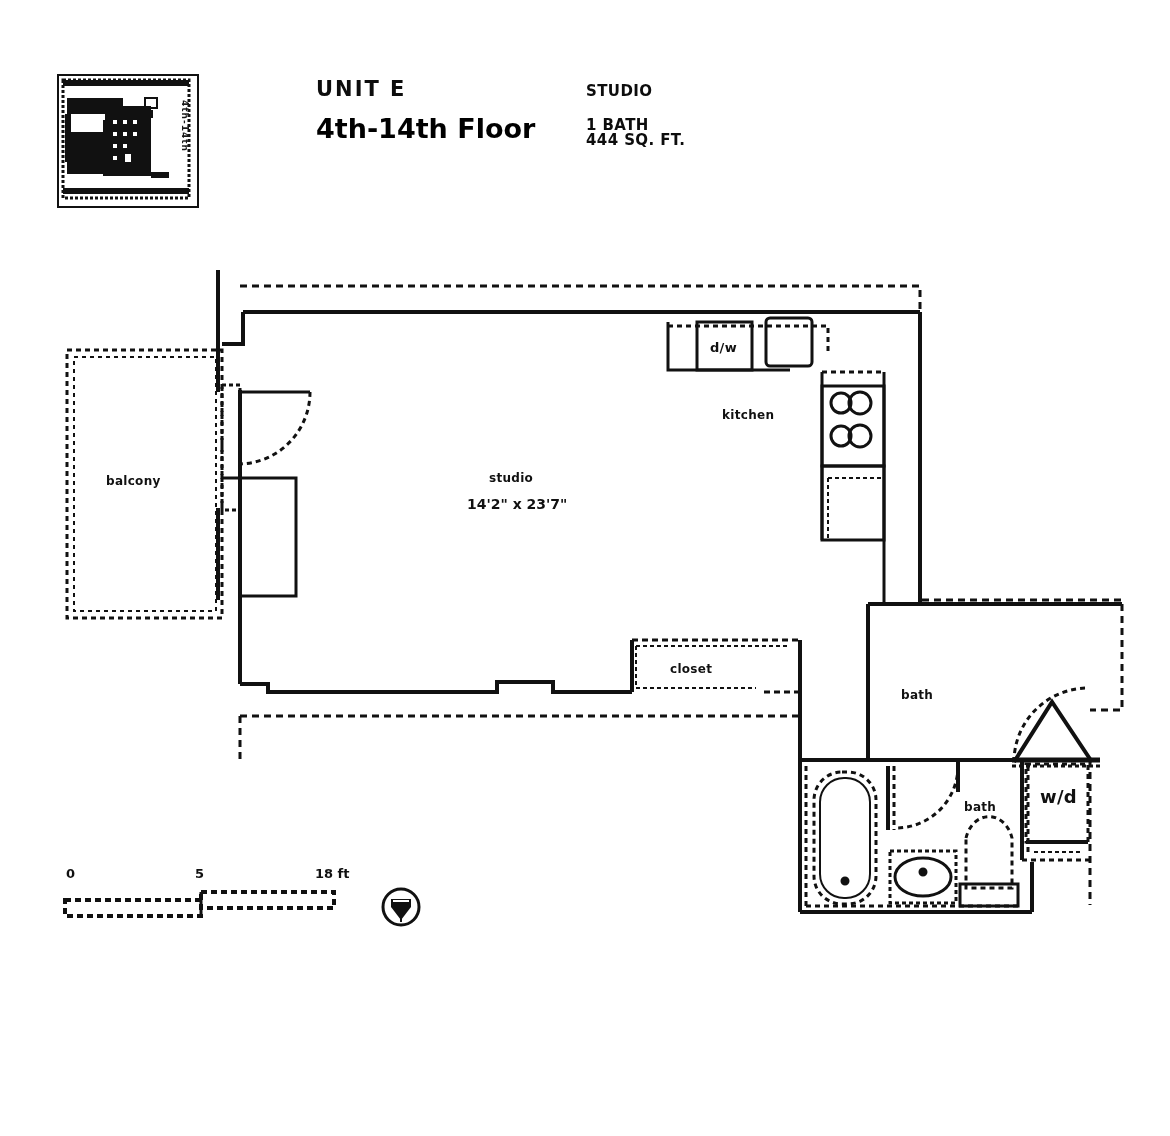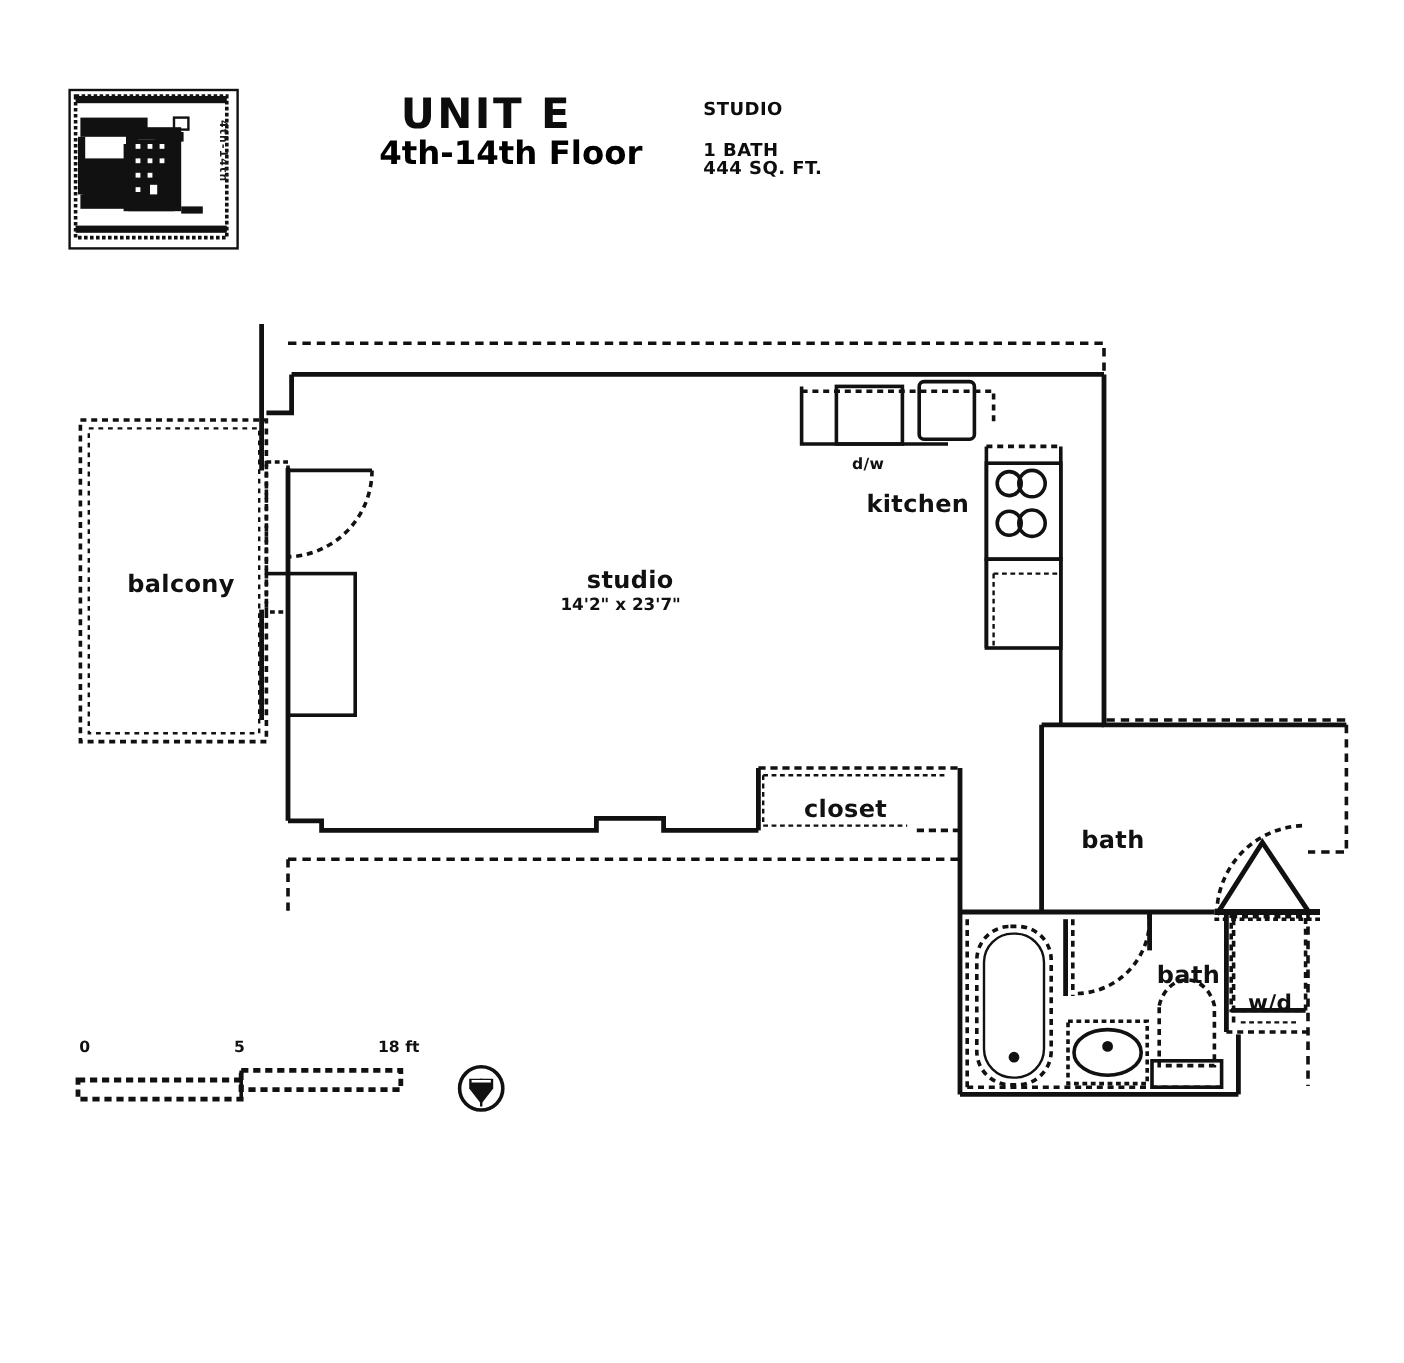--- a/index.html
+++ b/index.html
@@ -44,24 +44,24 @@
     font-weight: bold;
     letter-spacing: 1px;
     color: #1a1a1a;
     transform: rotate(90deg);
     transform-origin: 0 0;
     white-space: nowrap;
   }
 
   #title-unit {
     position: absolute;
-    left: 334px;
+    left: 316px;
     top: 78px;
     font-family: "DejaVu Sans", sans-serif;
-    font-size: 35px;
+    font-size: 21px;
     font-weight: bold;
     letter-spacing: 2px;
     line-height: 1.05;
     color: #0d0d0d;
   }
   #title-floor {
     position: absolute;
     left: 316px;
     top: 113px;
     font-family: "DejaVu Sans", sans-serif;
@@ -90,29 +90,28 @@
     left: 0;
     top: 0;
     width: 1170px;
     height: 1136px;
   }
 
   
   .room-label {
     position: absolute;
     font-family: "DejaVu Sans", sans-serif;
-    font-size: 20px;
+    font-size: 12px;
     font-weight: bold;
     color: #111;
     white-space: nowrap;
     letter-spacing: 0.3px;
   }
   .room-label.small {
     font-size: 13px;
-    margin-top: 40px;
   }
   .dim-label {
     position: absolute;
     font-family: "DejaVu Sans", sans-serif;
     font-size: 14px;
     font-weight: bold;
     color: #111;
     white-space: nowrap;
   }
 

